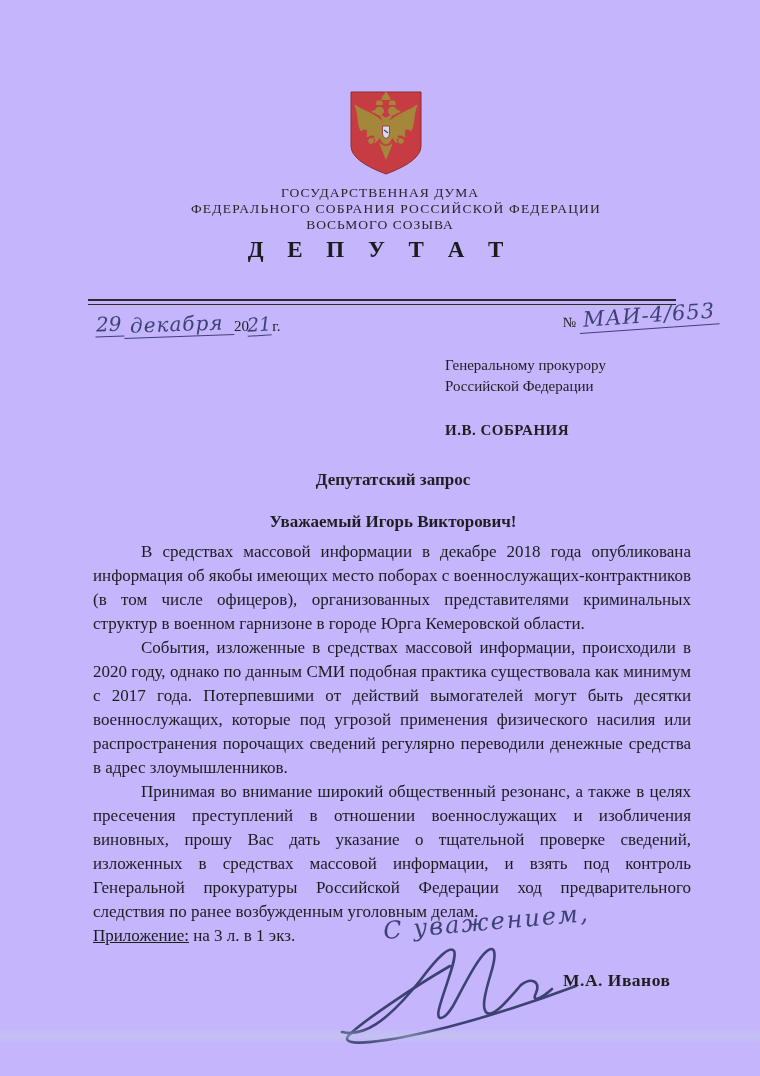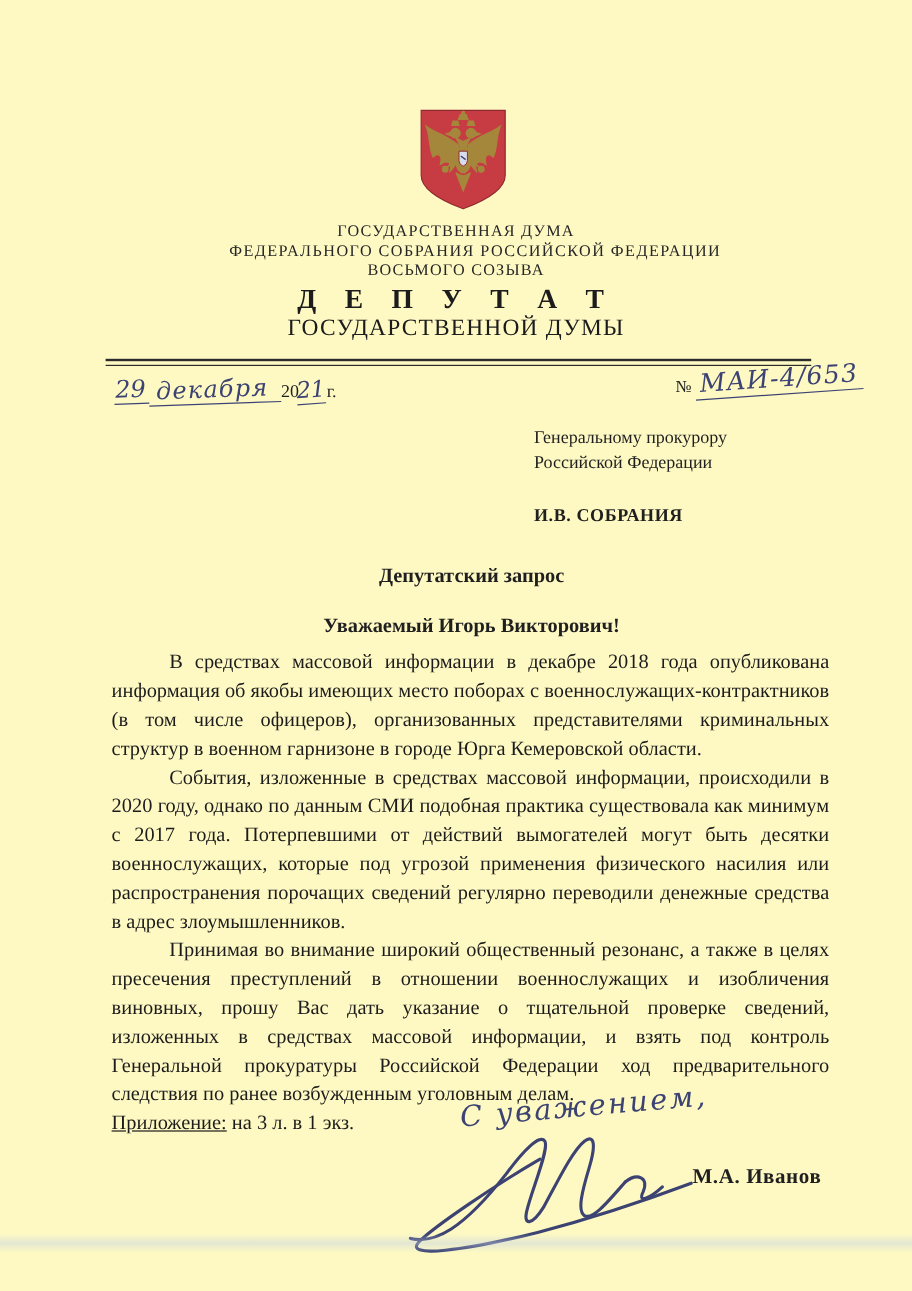--- a/index.html
+++ b/index.html
@@ -1,19 +1,19 @@
 <!DOCTYPE html>
 <html><head>
 <meta charset="utf-8">
 <style>
   html,body{margin:0;padding:0;background:#ffffff;}
   .page{
     position:relative;
     width:760px;height:1076px;
-    background:#fef9c3;
+    background:#c4b5fd;
     overflow:hidden;
     font-family:"Liberation Serif", serif;
     color:#1f1f1f;
   }
   
   .emblem{position:absolute;left:347px;top:90px;width:78px;height:86px;}
   .lh{position:absolute;left:0;width:760px;text-align:center;}
   .lh-org1{top:185px;font-size:14px;letter-spacing:1px;font-weight:bold;font-weight:normal;}
   .lh-org1,.lh-org2,.lh-org3{color:#262626;}
   .lh-org1{font-size:13.5px;}
@@ -52,21 +52,21 @@
   }
   .body-text p{margin:0;text-indent:48px;}
   .attachment{margin-top:0;font-size:17px;line-height:24px;}
   .attachment .att-label{text-decoration:underline;margin-top:32px;}
   
   .closing{
     position:absolute;left:383px;top:908px;
     font-size:24px;letter-spacing:2px;transform:rotate(-5deg);
   }
   .sig-svg{position:absolute;left:330px;top:938px;width:330px;height:110px;}
-  .sig-name{position:absolute;left:577px;top:970px;font-size:17.5px;font-weight:bold;letter-spacing:.5px;}
+  .sig-name{position:absolute;left:563px;top:970px;font-size:17.5px;font-weight:bold;letter-spacing:.5px;}
   
   .scan-band{
     position:absolute;left:0;top:1028px;width:760px;height:16px;
     background:linear-gradient(to bottom, rgba(190,205,225,0), rgba(196,209,228,0.45) 50%, rgba(190,205,225,0));
   }
 </style>
 </head>
 <body>
 
 <div class="page">
@@ -101,21 +101,20 @@
     </g>
 
     <path d="M35.5 36 L42.5 36 L42.5 44 Q42.5 47 39 48.5 Q35.5 47 35.5 44 Z" fill="#d9dced" stroke="#8f2b30" stroke-width="0.8"></path>
     <path d="M37 40 L41 43" stroke="#3c4373" stroke-width="1.2"></path>
   </svg>
 
   <div class="lh lh-org1">ГОСУДАРСТВЕННАЯ ДУМА</div>
   <div class="lh lh-org2">ФЕДЕРАЛЬНОГО СОБРАНИЯ РОССИЙСКОЙ ФЕДЕРАЦИИ</div>
   <div class="lh lh-org3">ВОСЬМОГО СОЗЫВА</div>
   <div class="lh lh-dep">Д Е П У Т А Т</div>
-  <div class="lh lh-duma">ГОСУДАРСТВЕННОЙ ДУМЫ</div>
   <div class="rule"></div>
 
   <div class="date-block">
     <span class="hand date-day">29</span><span class="hand date-month">декабря</span><span class="date-print">20</span><span class="hand date-yy">21</span><span class="date-print">г.</span>
   </div>
   <div class="num-block">
     <span class="num-label">№</span>
     <span class="hand num-value">МАИ-4/653</span>
   </div>
 

